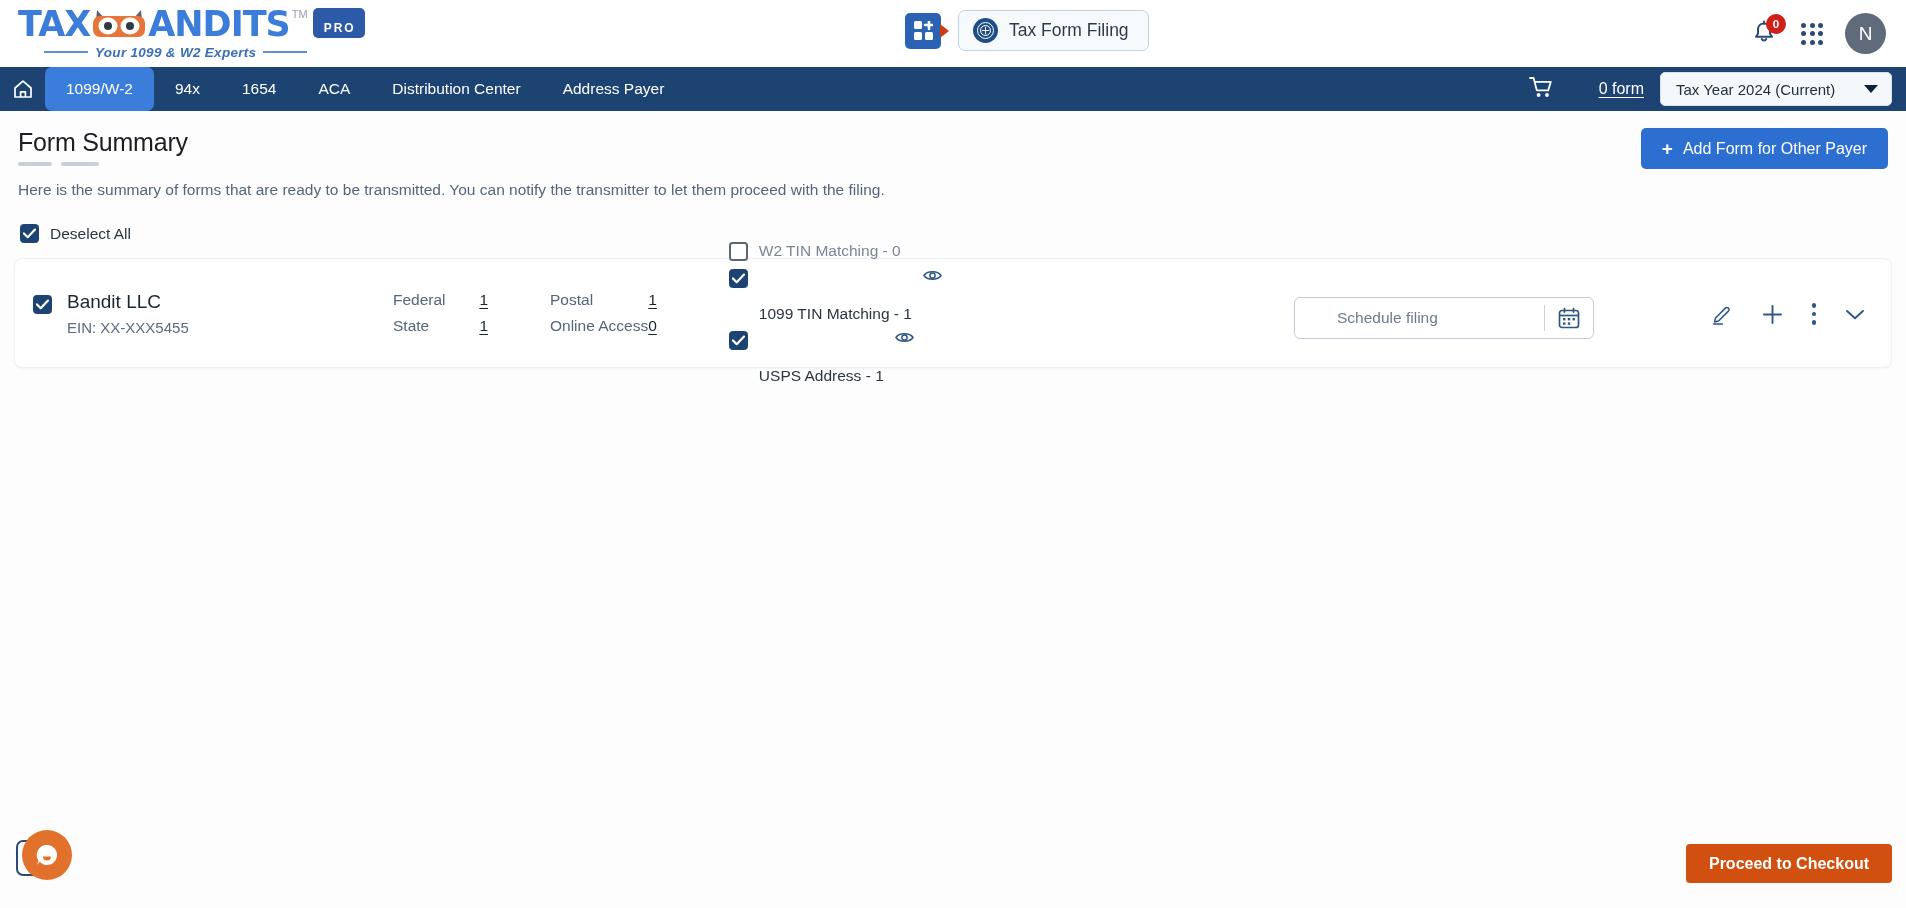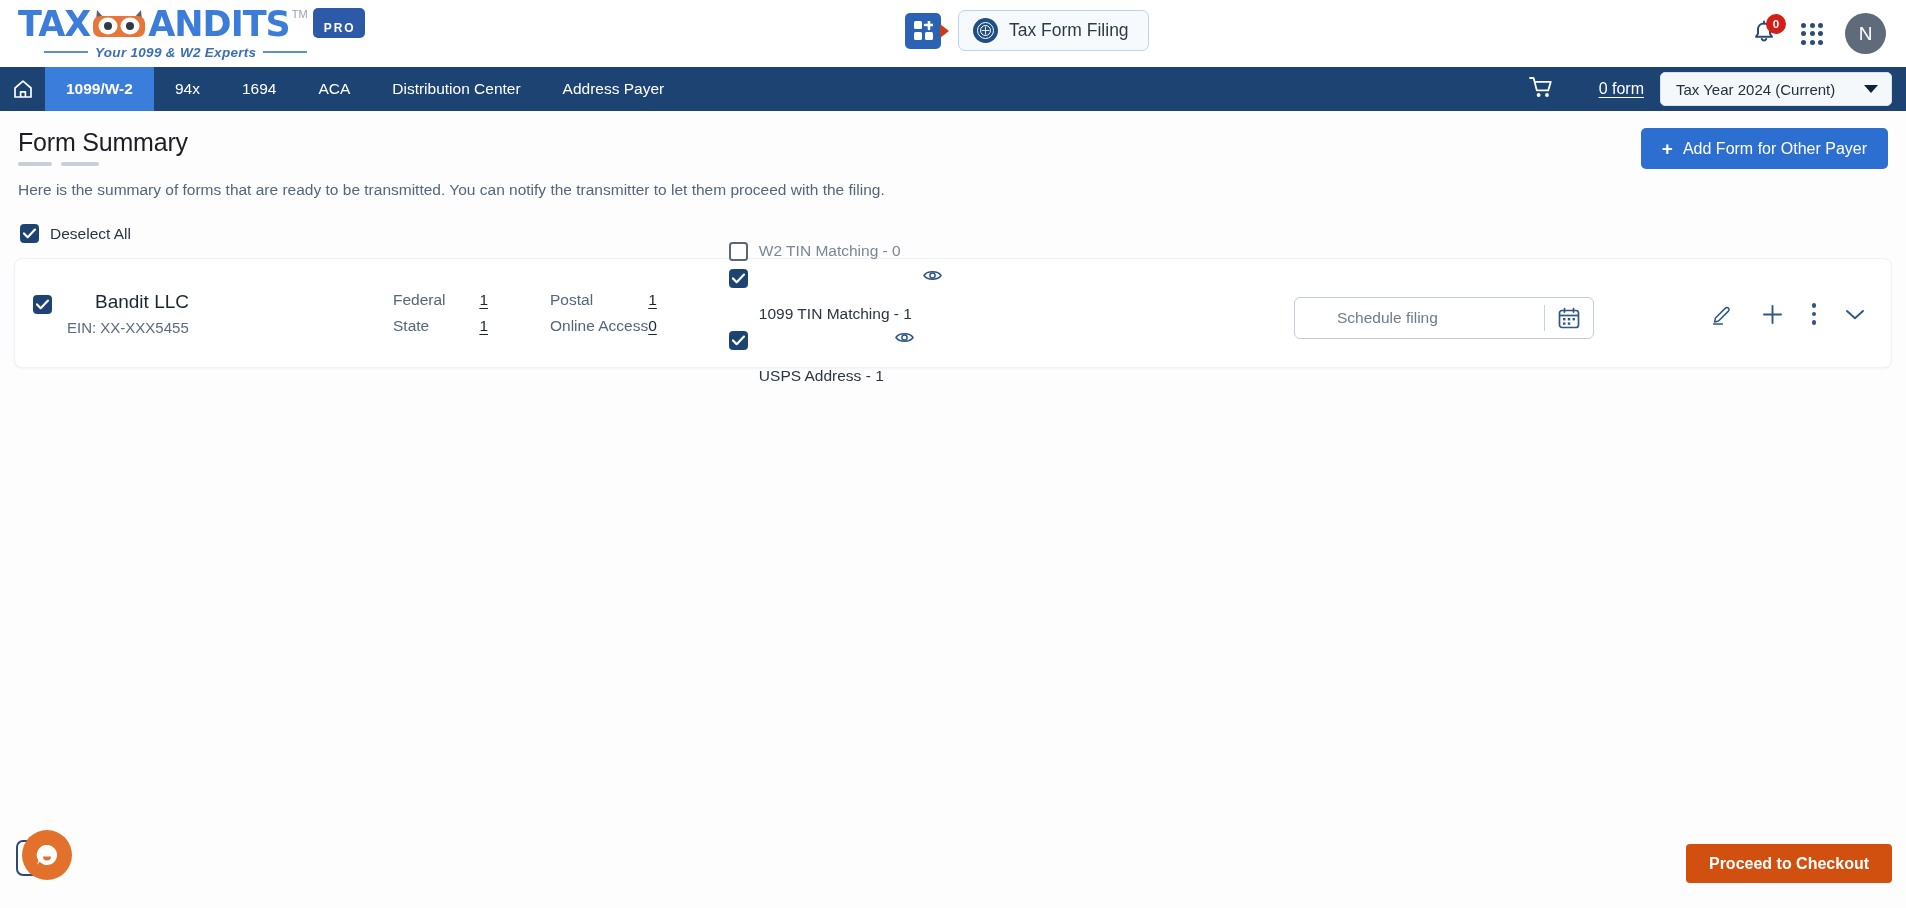--- a/index.html
+++ b/index.html
@@ -102,21 +102,21 @@
   }
   .nav-home {
     width: 45px; display: flex; align-items: center; justify-content: center;
     cursor: pointer;
   }
   .nav-item {
     display: flex; align-items: center; padding: 0 21px;
     color: #ffffff; font-size: 15.5px; cursor: pointer;
     white-space: nowrap;
   }
-  .nav-item.active { background: #3b7ddb; font-weight: 700; }
+  .nav-item.active { background: #3b7ddb; font-weight: 400; border-radius: 7px; }
   .nav-right {
     position: absolute; right: 14px; top: 0; height: 44px;
     display: flex; align-items: center; gap: 16px;
   }
   .cart-link {
     display: flex; align-items: center; gap: 9px;
     color: #fff; font-size: 16px; cursor: pointer;
   }
   .cart-link u { text-underline-offset: 3px; padding-left: 36px; }
   .year-select {
@@ -183,21 +183,21 @@
     background: #ffffff;
     border: 1px solid #eef1f5;
     border-radius: 8px;
     height: 110px;
     display: flex; align-items: center;
     position: relative;
     box-shadow: 0 1px 2px rgba(30,50,80,.05);
   }
   .payer-ident { display: flex; align-items: flex-start; gap: 15px; margin-left: 18px; width: 360px; }
   .payer-ident .cb { margin-top: 4px; }
-  .payer-name { font-size: 19px; color: #1c2630; font-weight: 500; margin-left: 28px; }
+  .payer-name { font-size: 19px; color: #1c2630; font-weight: 500; }
   .payer-ein { font-size: 15px; color: #5c6b7d; margin-top: 6px; }
 
   .counts { display: grid; grid-template-columns: auto auto; column-gap: 62px; row-gap: 8px; }
   .count-cell { display: flex; align-items: baseline; justify-content: space-between; min-width: 95px; }
   .count-cell .lbl { font-size: 15.5px; color: #55657a; }
   .count-cell .val {
     font-size: 15.5px; color: #1c2630;
     text-decoration: underline; text-underline-offset: 3px; cursor: pointer;
   }
 
@@ -342,21 +342,21 @@
     </svg>
   </div>
 
   <div class="nav-item active">
     <span>1099/W-2</span>
   </div>
   <div class="nav-item">
     <span>94x</span>
   </div>
   <div class="nav-item">
-    <span>1694</span>
+    <span>1654</span>
   </div>
   <div class="nav-item">
     <span>ACA</span>
   </div>
   <div class="nav-item">
     <span>Distribution Center</span>
   </div>
   <div class="nav-item">
     <span>Address Payer</span>
   </div>

